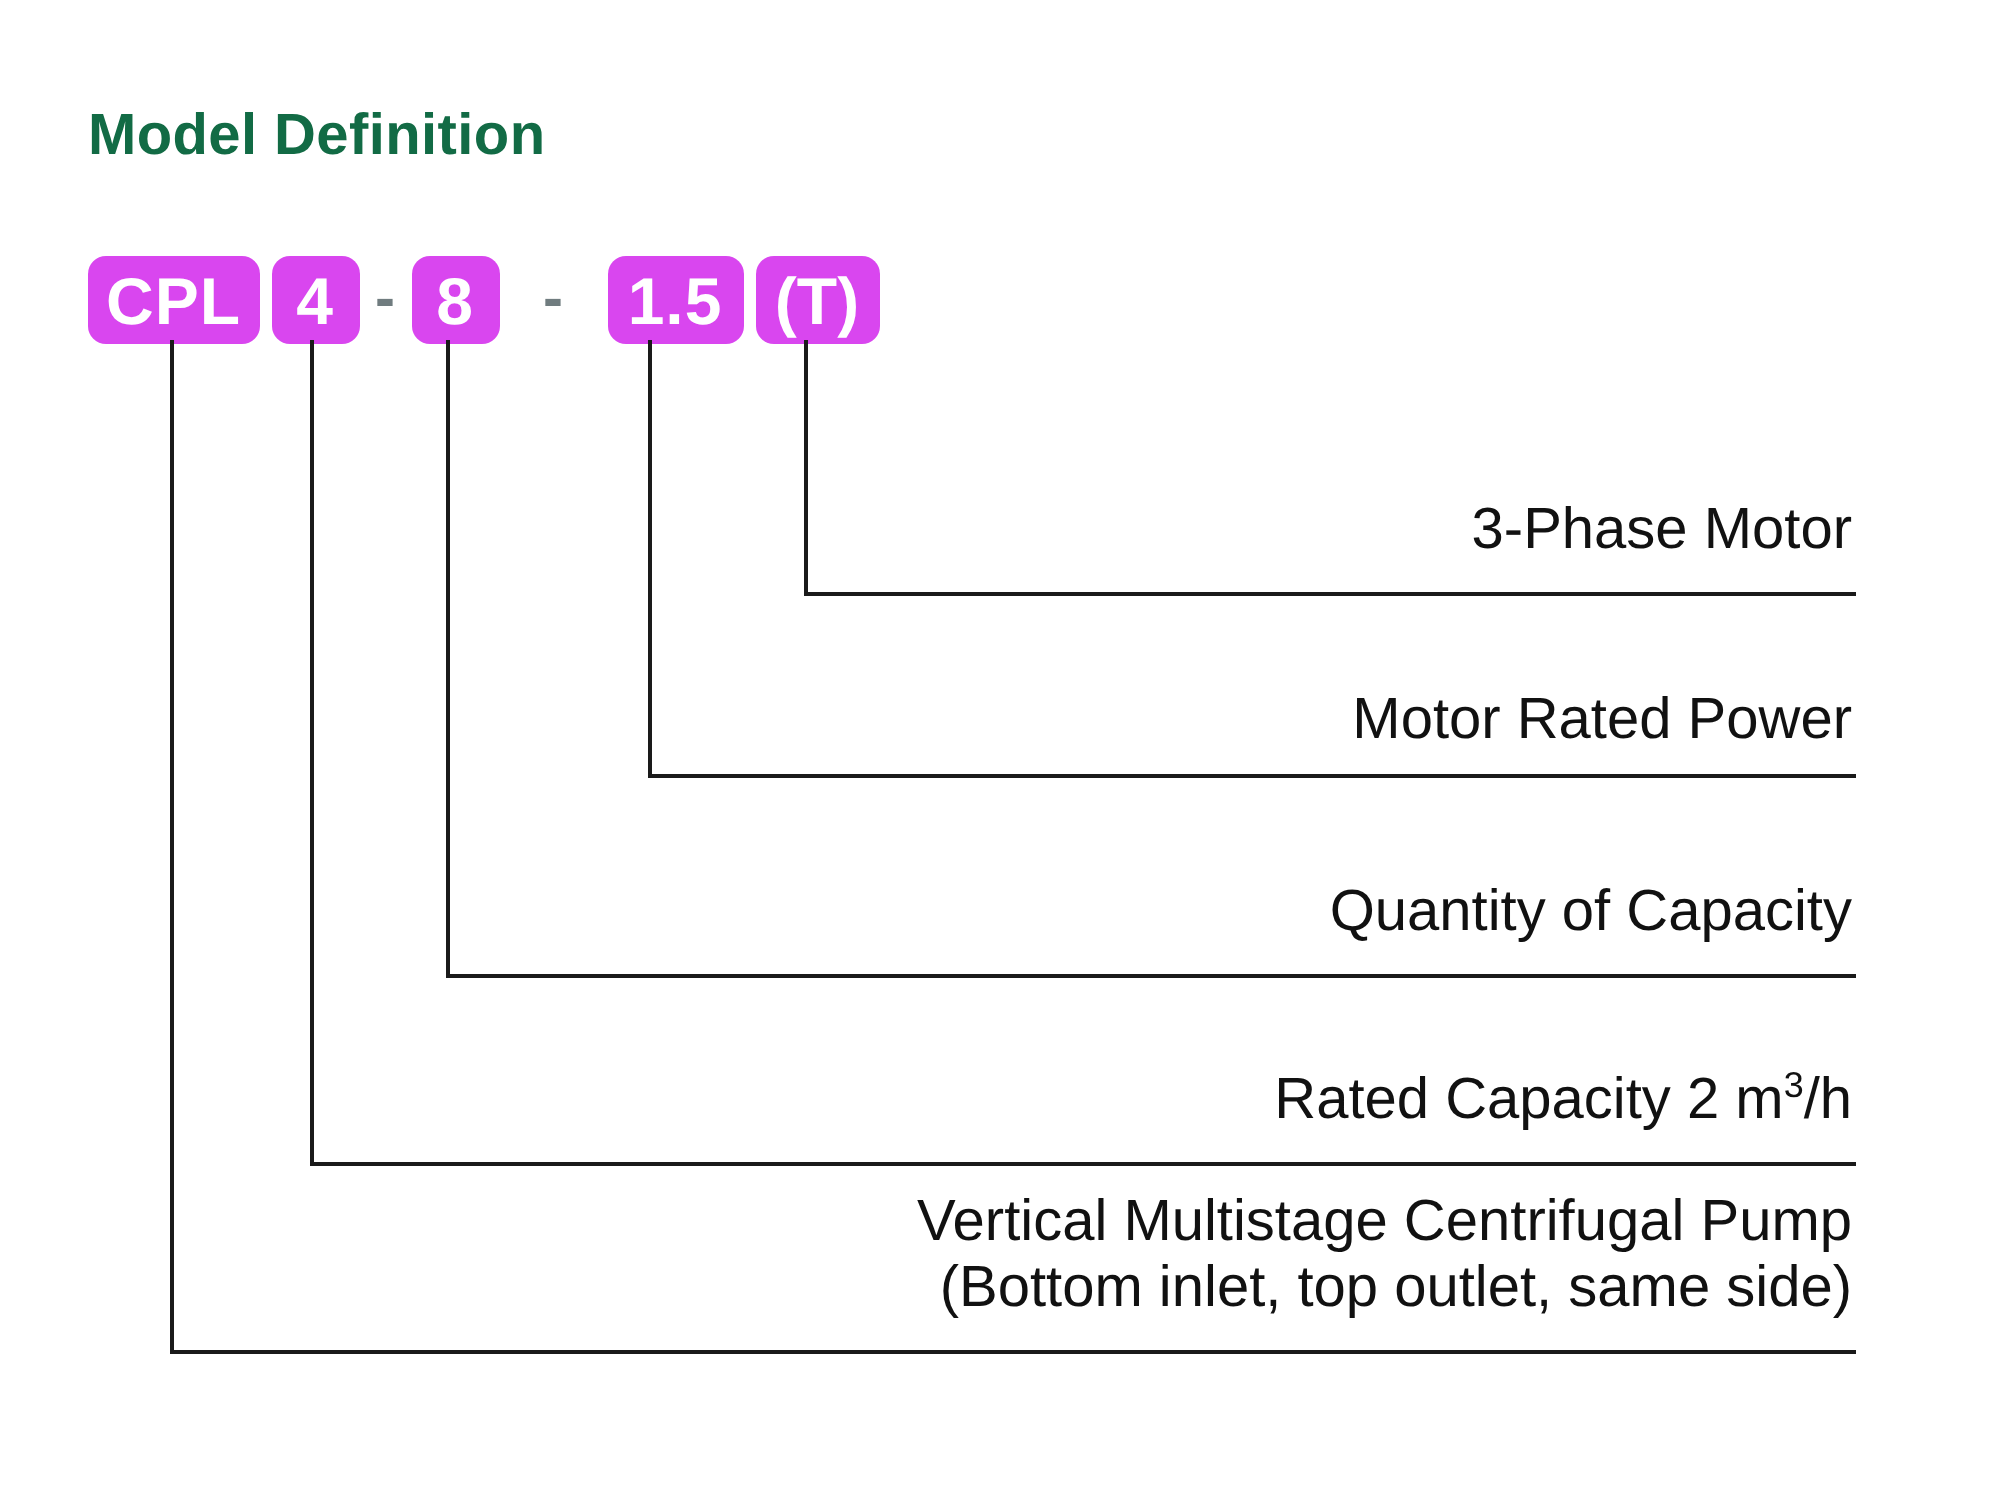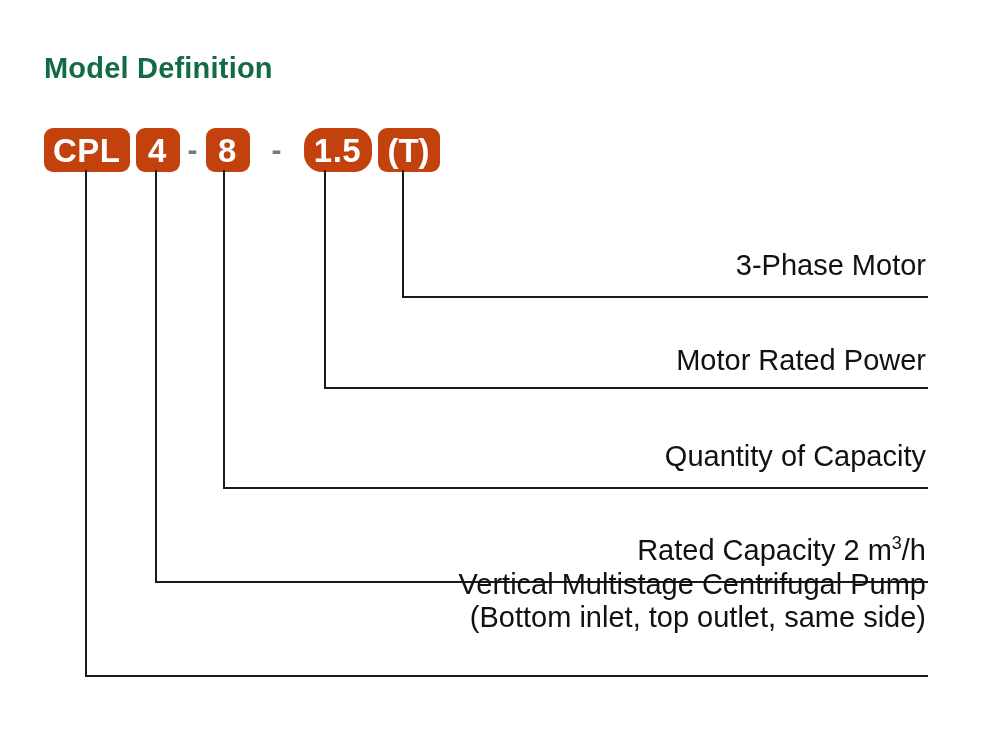--- a/index.html
+++ b/index.html
@@ -34,37 +34,37 @@
   
   #code-row {
     position: absolute;
     left: 44px;
     top: 128px;
     height: 44px;
     display: flex;
     align-items: center;
   }
   .badge {
-    background: #c2410c;
+    background: #d946ef;
     color: #ffffff;
     font-size: 33px;
     font-weight: bold;
     border-radius: 9px;
     height: 44px;
     box-sizing: border-box;
     display: flex;
     align-items: center;
     justify-content: center;
     padding: 0 9px;
     line-height: 1;
     letter-spacing: 0.5px;
   }
   .badge.w-cpl { min-width: 84px; }
   .badge.w-num { min-width: 44px; }
-  .badge.w-pow { min-width: 68px; border-radius: 18px; }
+  .badge.w-pow { min-width: 68px; }
   .badge.w-par { min-width: 62px; letter-spacing: 0px; }
   .sep {
     color: #707c7f;
     font-size: 30px;
     font-weight: bold;
     padding: 0 8px;
     line-height: 1;
     display: flex;
     align-items: center;
     height: 44px;
@@ -146,18 +146,18 @@
   </div>
 
   <div class="label" style="top:440px;">
     <span>Quantity of Capacity</span>
   </div>
 
   <div class="label" style="top:534px;">
     <span>Rated Capacity  2 m</span><sup>3</sup><span>/h</span>
   </div>
 
-  <div class="label" style="top:568px;">
+  <div class="label" style="top:595px;">
     <span class="l2">Vertical Multistage Centrifugal Pump</span>
     <span class="l2">(Bottom inlet, top outlet, same side)</span>
   </div>
 
 </div>
 
 </body></html>

